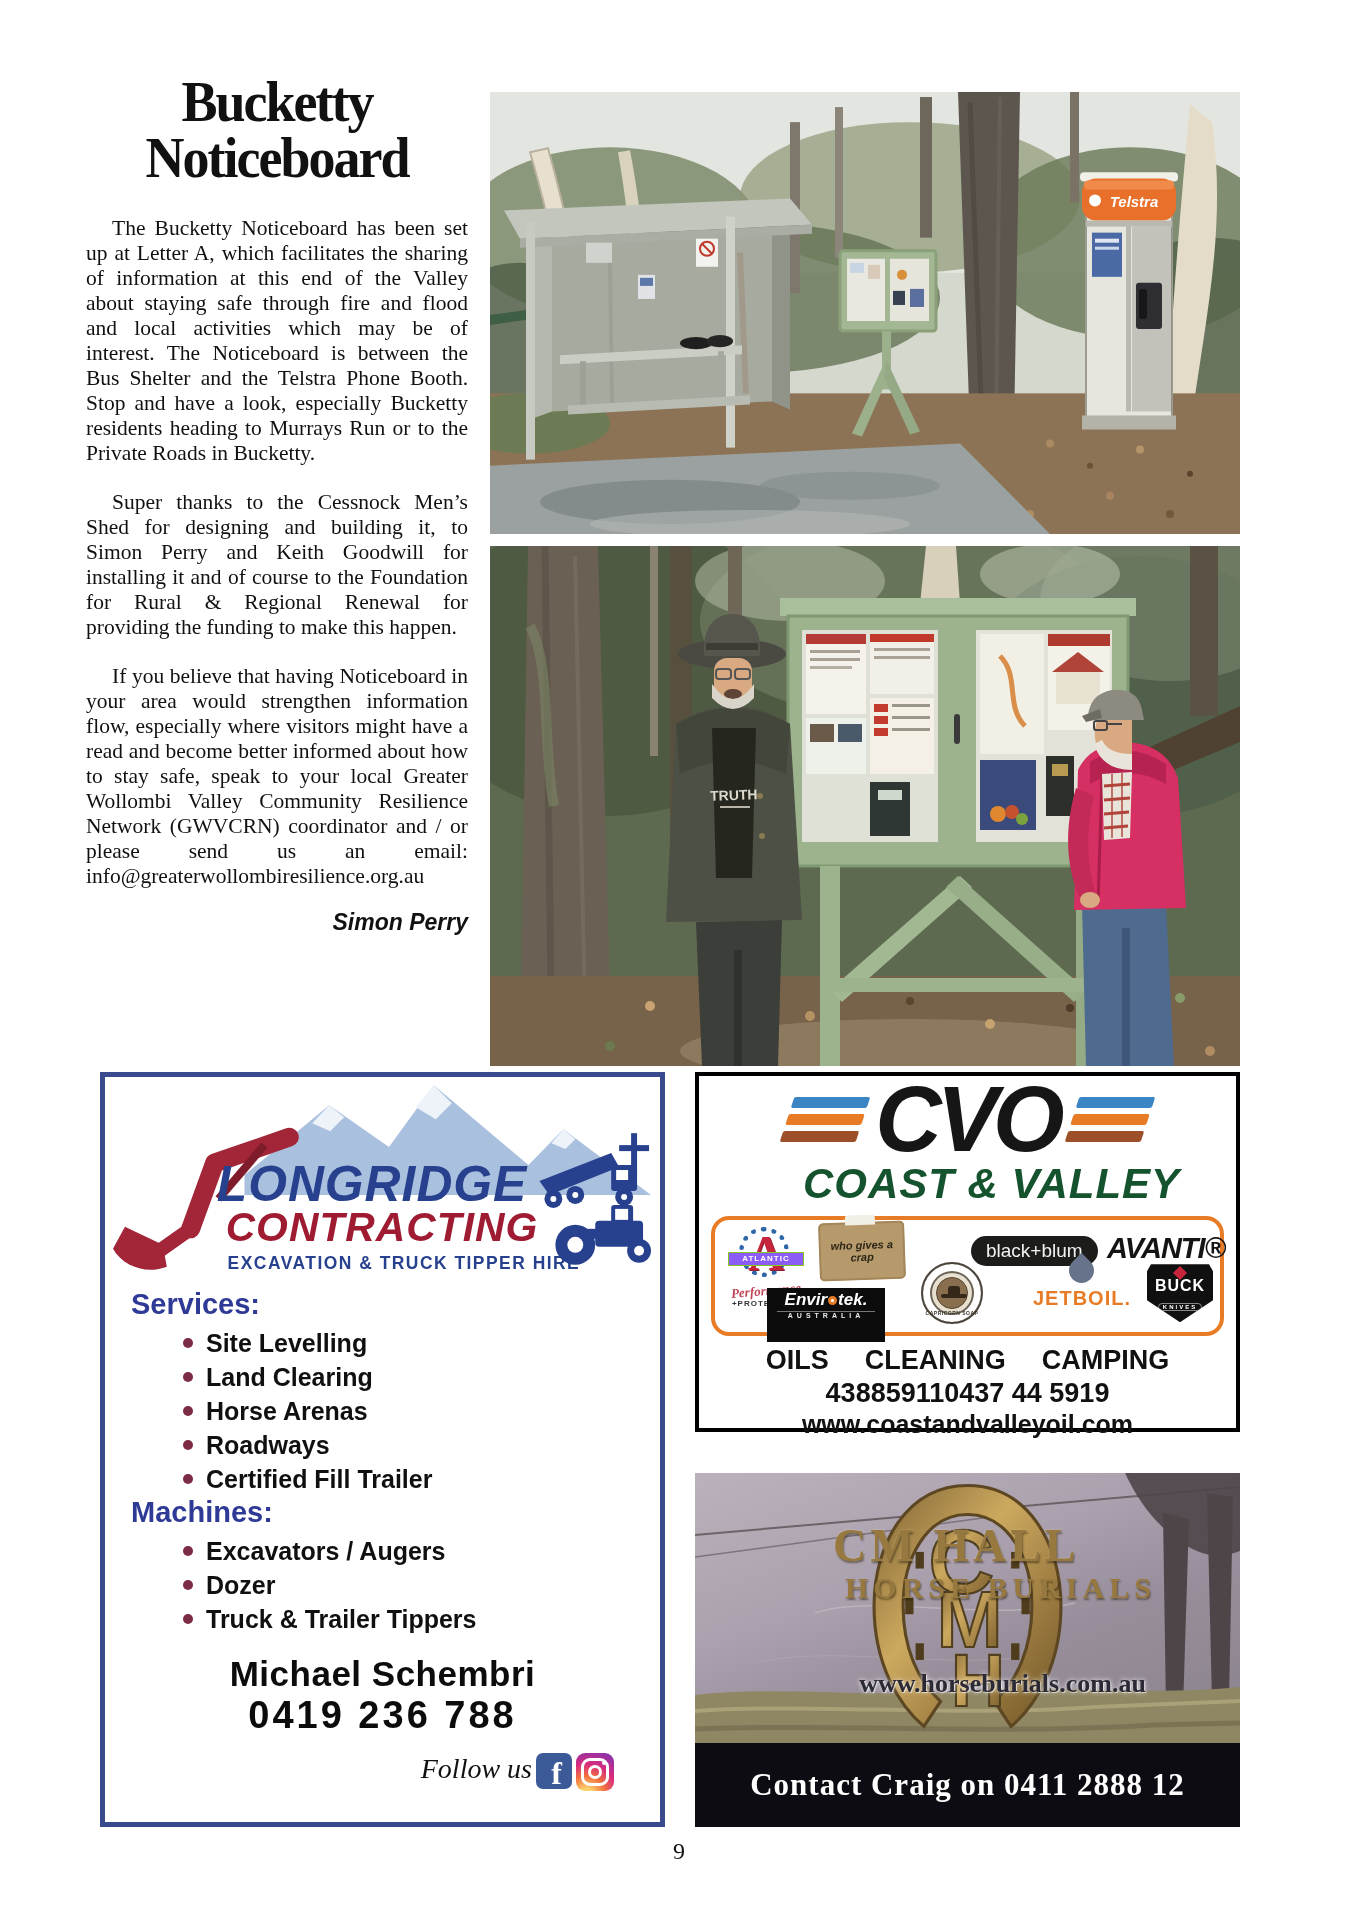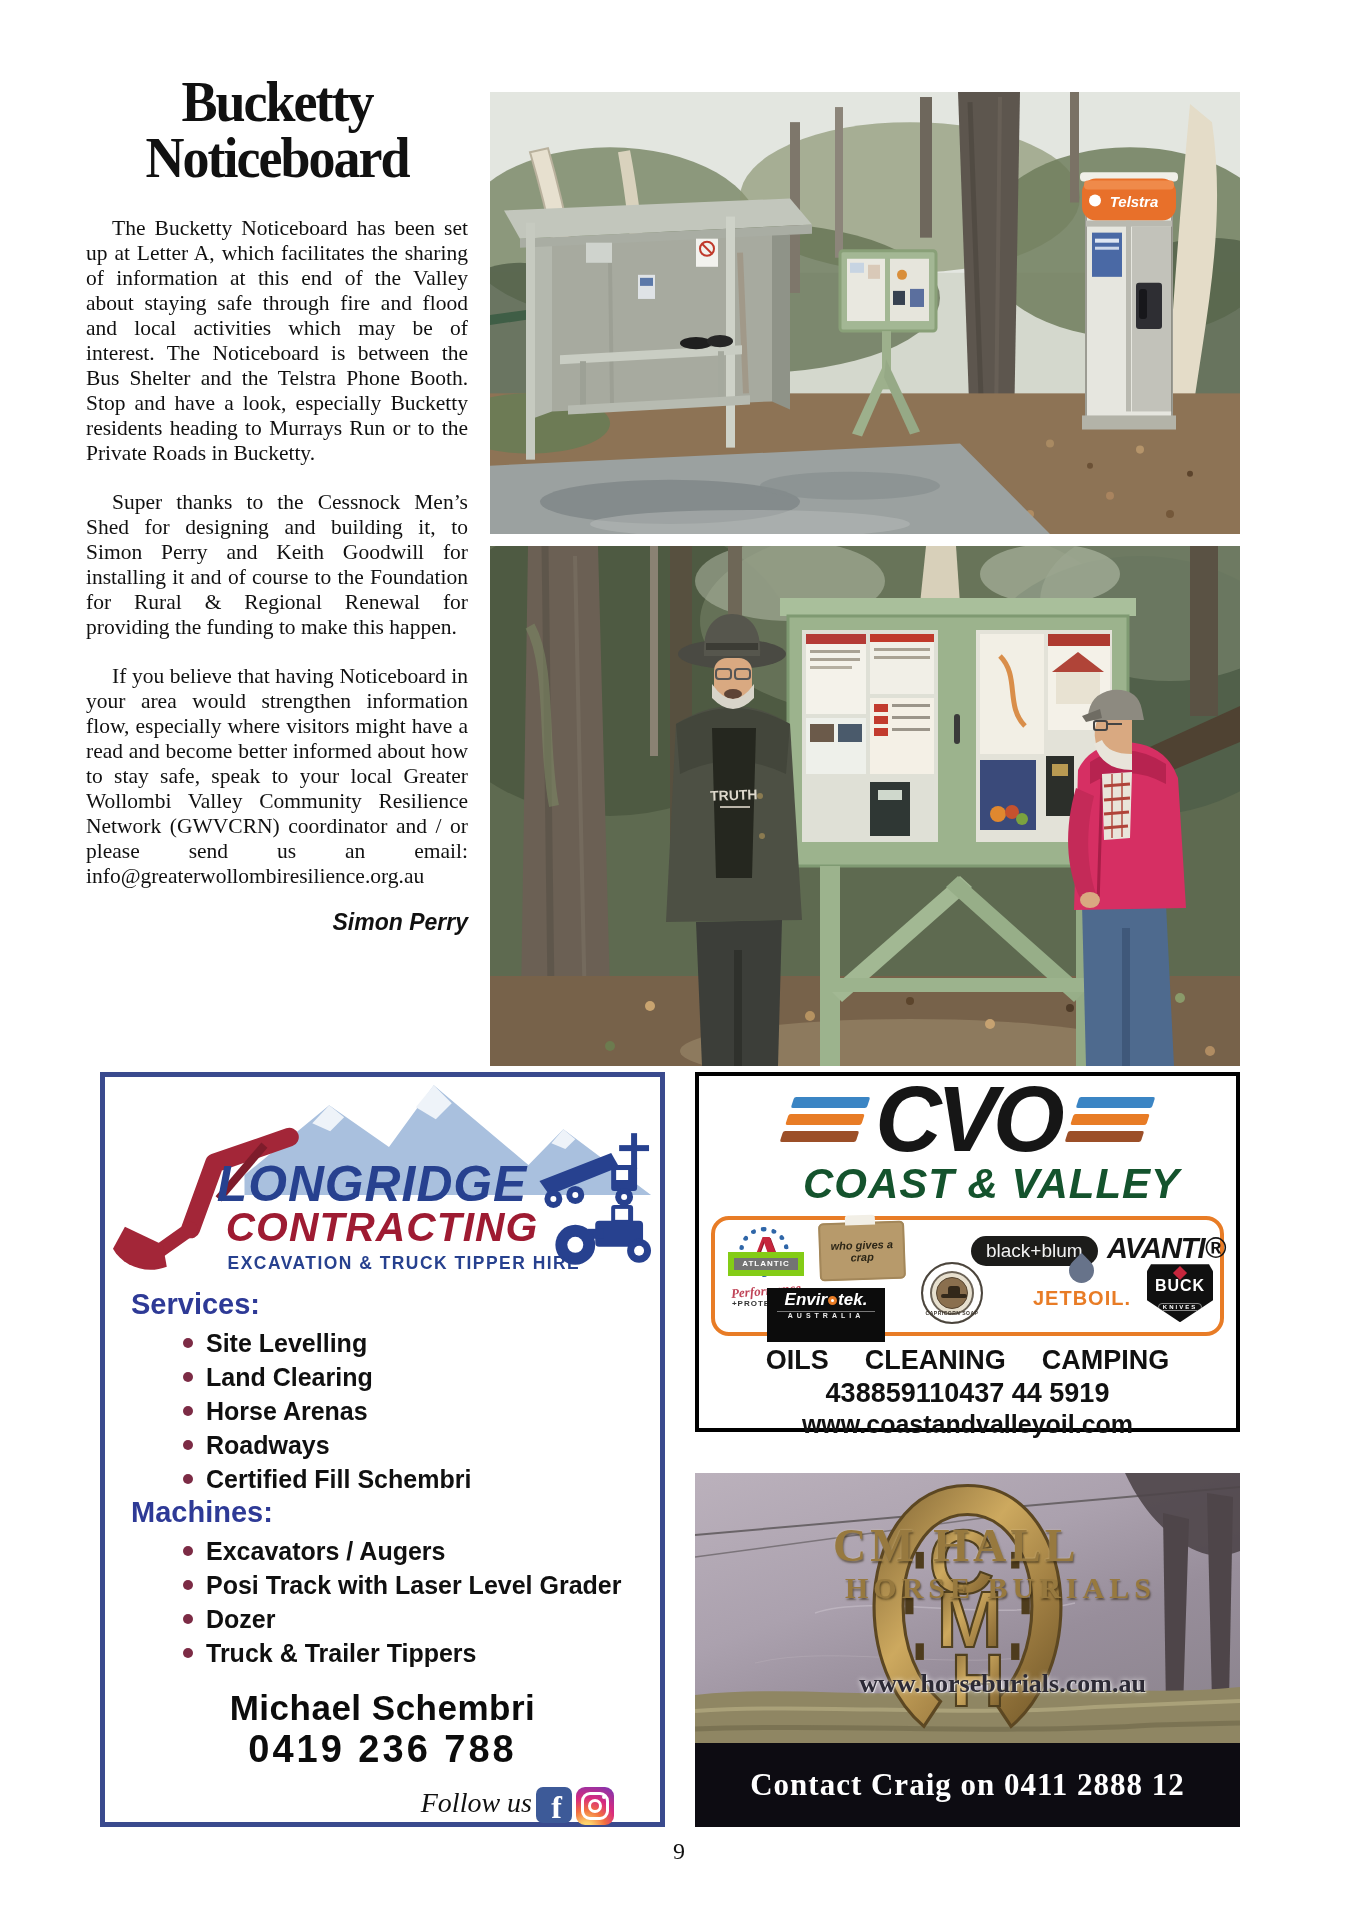--- a/index.html
+++ b/index.html
@@ -53,22 +53,22 @@
   .cvo-stripes i { display:block; height:11px; width:76px; border-radius:2px; }
   .s1 { background:#3b85c4; } .s2 { background:#e87c26; } .s3 { background:#9c4f28; }
   .cvo-word { font-size:92px; line-height:.85; font-weight:bold; font-style:italic; letter-spacing:-5px; color:#161616; }
   .cvo-sub  { font-size:42px; font-weight:bold; font-style:italic; letter-spacing:1px; color:#14532d; margin-top:2px;margin-left:48px; }
   .cvo-panel { position:relative; margin:8px 12px 0; height:120px; border:4px solid #e87c26; border-radius:18px; text-align:left; }
   .brand { position:absolute; }
   .b-atlantic { left:8px; top:6px; width:86px; text-align:center; }
   .atl-mark { position:relative; width:64px; height:56px; margin:0 auto; }
   .atl-gear { position:absolute; left:5px; top:1px; width:50px; height:50px; border-radius:50%; border:5px dotted #2f66a8; }
   .atl-a { position:absolute; left:0; right:0; top:0; font:bold 50px/54px "Liberation Serif",serif; color:#c6263c; text-shadow:1px 1px 0 #8e1b2c; }
-  .atl-ribbon { position:absolute; left:-6px; right:-6px; top:26px; background:#737373; color:#fff;
-                font:bold 8px/12px "Liberation Sans",sans-serif; letter-spacing:1px; text-align:center; border:6px solid #84cc16; }
+  .atl-ribbon { position:absolute; left:-6px; right:-6px; top:26px; background:#8b5cf6; color:#fff;
+                font:bold 8px/12px "Liberation Sans",sans-serif; letter-spacing:1px; text-align:center; border:1px solid #84cc16; }
   .atl-script { font:italic bold 13px "Liberation Serif",serif; color:#c04458; transform:rotate(-5deg); margin-top:1px; }
   .atl-plus { font:bold 8px "Liberation Sans",sans-serif; color:#333; letter-spacing:1px; }
   .b-crap { left:104px; top:2px; }
   .crap-box { position:relative; width:86px; height:58px; background:#b79a6b; border-radius:5px; transform:rotate(-2deg);
               box-shadow:inset 0 0 0 2px #a3875a; display:flex; align-items:center; justify-content:center; }
   .crap-box::before { content:""; position:absolute; top:-7px; left:27px; width:30px; height:10px; background:#f2efe6; border-radius:3px 3px 0 0; }
   .crap-text { font:bold italic 11px/12px "Liberation Sans",sans-serif; color:#2c2617; text-align:center; width:64px; }
   .b-bb { left:256px; top:16px; background:#1c1c1a; color:#f2f2f2; border-radius:17px; padding:4px 15px; font-size:19px; }
   .b-avanti { left:392px; top:12px; font-weight:bold; font-style:italic; font-size:29px; letter-spacing:-1px; color:#141414; }
   .b-env { left:52px; top:68px; width:118px; height:54px; background:#0c0c0c; color:#fff; text-align:center; padding-top:3px; }
@@ -390,26 +390,25 @@
       <text x="268" y="124" text-anchor="middle" font-size="50" font-weight="bold" font-style="italic" fill="#27418f" letter-spacing="1">LONGRIDGE</text>
       <text x="278" y="164" text-anchor="middle" font-size="41" font-weight="bold" font-style="italic" fill="#9e1b32" letter-spacing="1">CONTRACTING</text>
       <text x="300" y="192" text-anchor="middle" font-size="17.5" font-weight="bold" fill="#27418f" letter-spacing="1.5">EXCAVATION &amp; TRUCK TIPPER HIRE</text>
     </svg>
     <div class="lr-heading">Services:</div>
     <ul class="lr-list">
       <li>Site Levelling</li>
       <li>Land Clearing</li>
       <li>Horse Arenas</li>
       <li>Roadways</li>
-      <li>Certified Fill Schembri</li>
+      <li>Certified Fill Trailer</li>
     </ul>
     <div class="lr-heading" style="margin-top:0">Machines:</div>
     <ul class="lr-list">
       <li>Excavators / Augers</li>
-      <li>Posi Track with Laser Level Grader</li>
       <li>Dozer</li>
       <li>Truck &amp; Trailer Tippers</li>
     </ul>
     <div class="lr-name">Michael Schembri</div>
     <div class="lr-phone">0419 236 788</div>
     <div class="lr-follow">
       <span class="label">Follow us</span>
       <span class="fb-icon">
           <i>f</i>
         </span>

